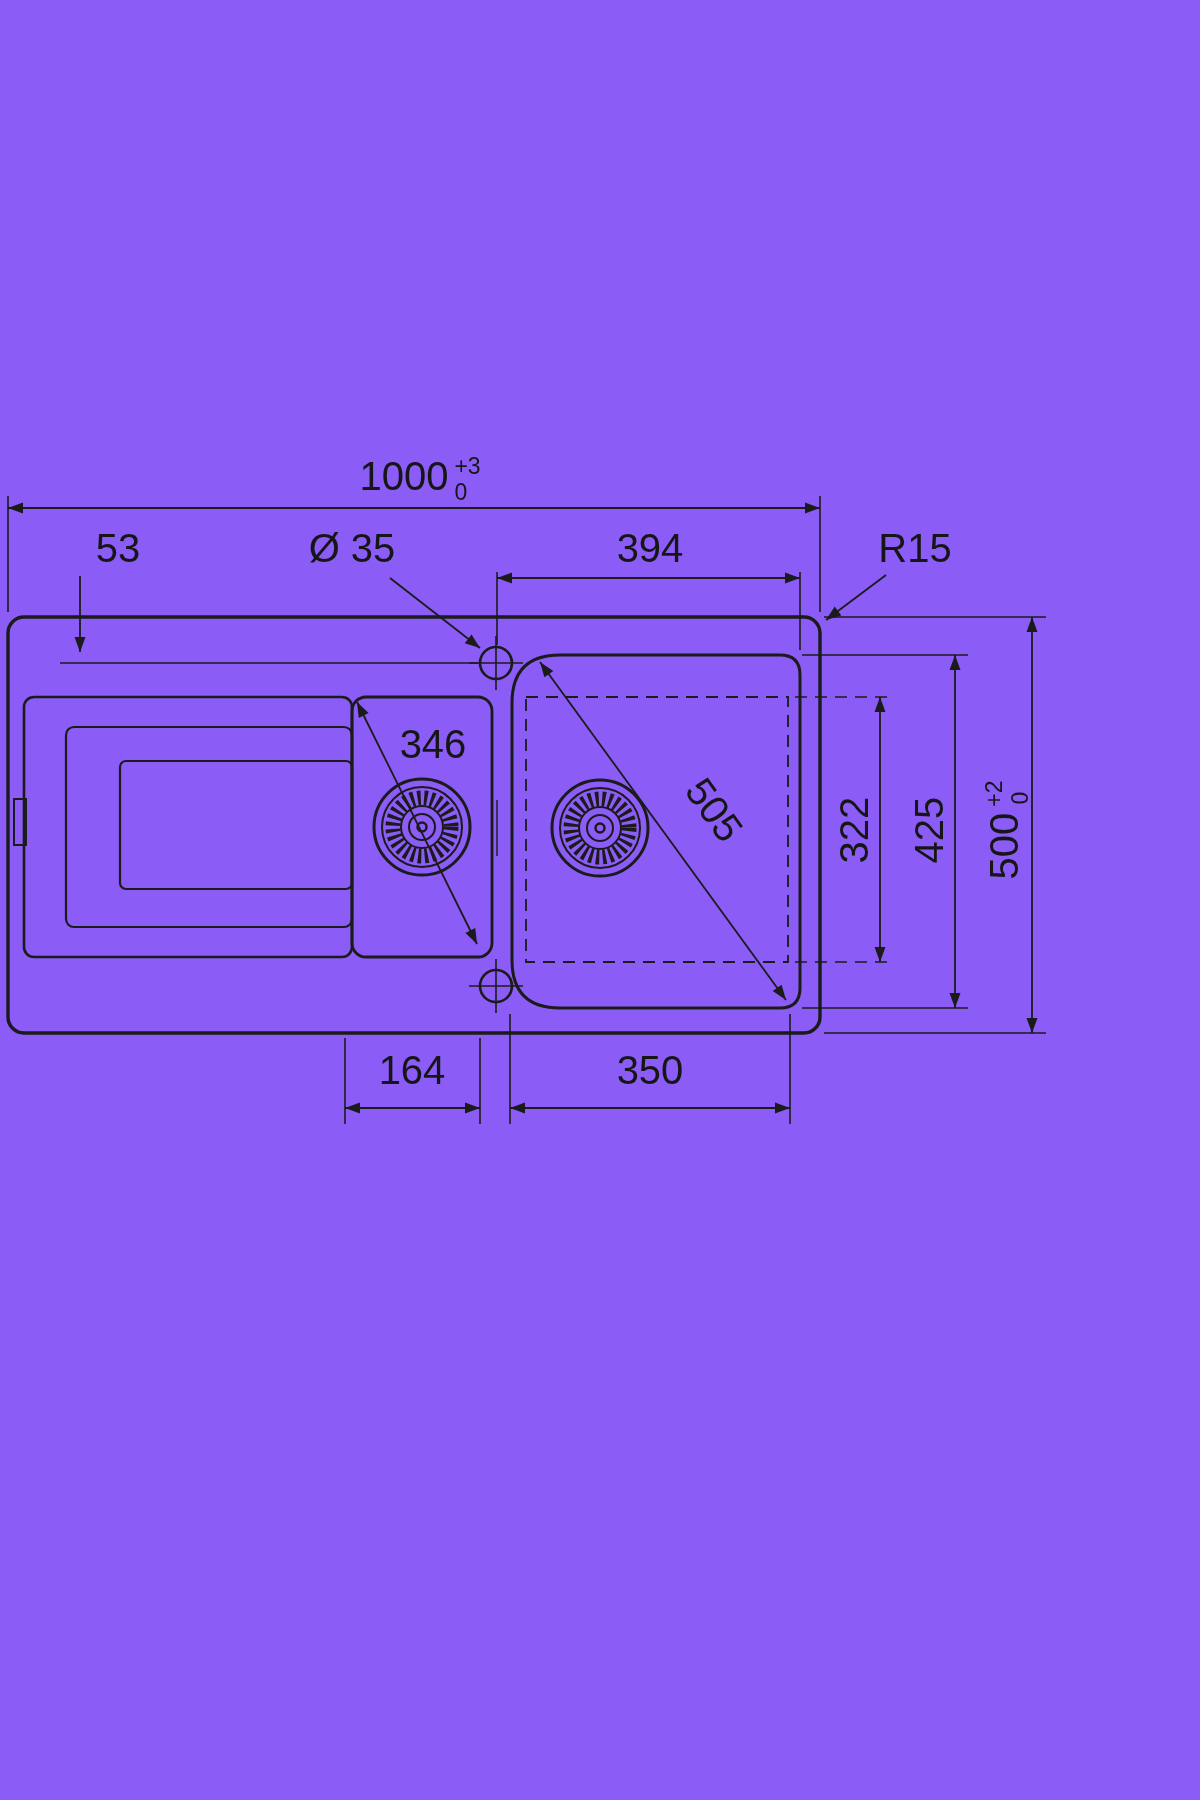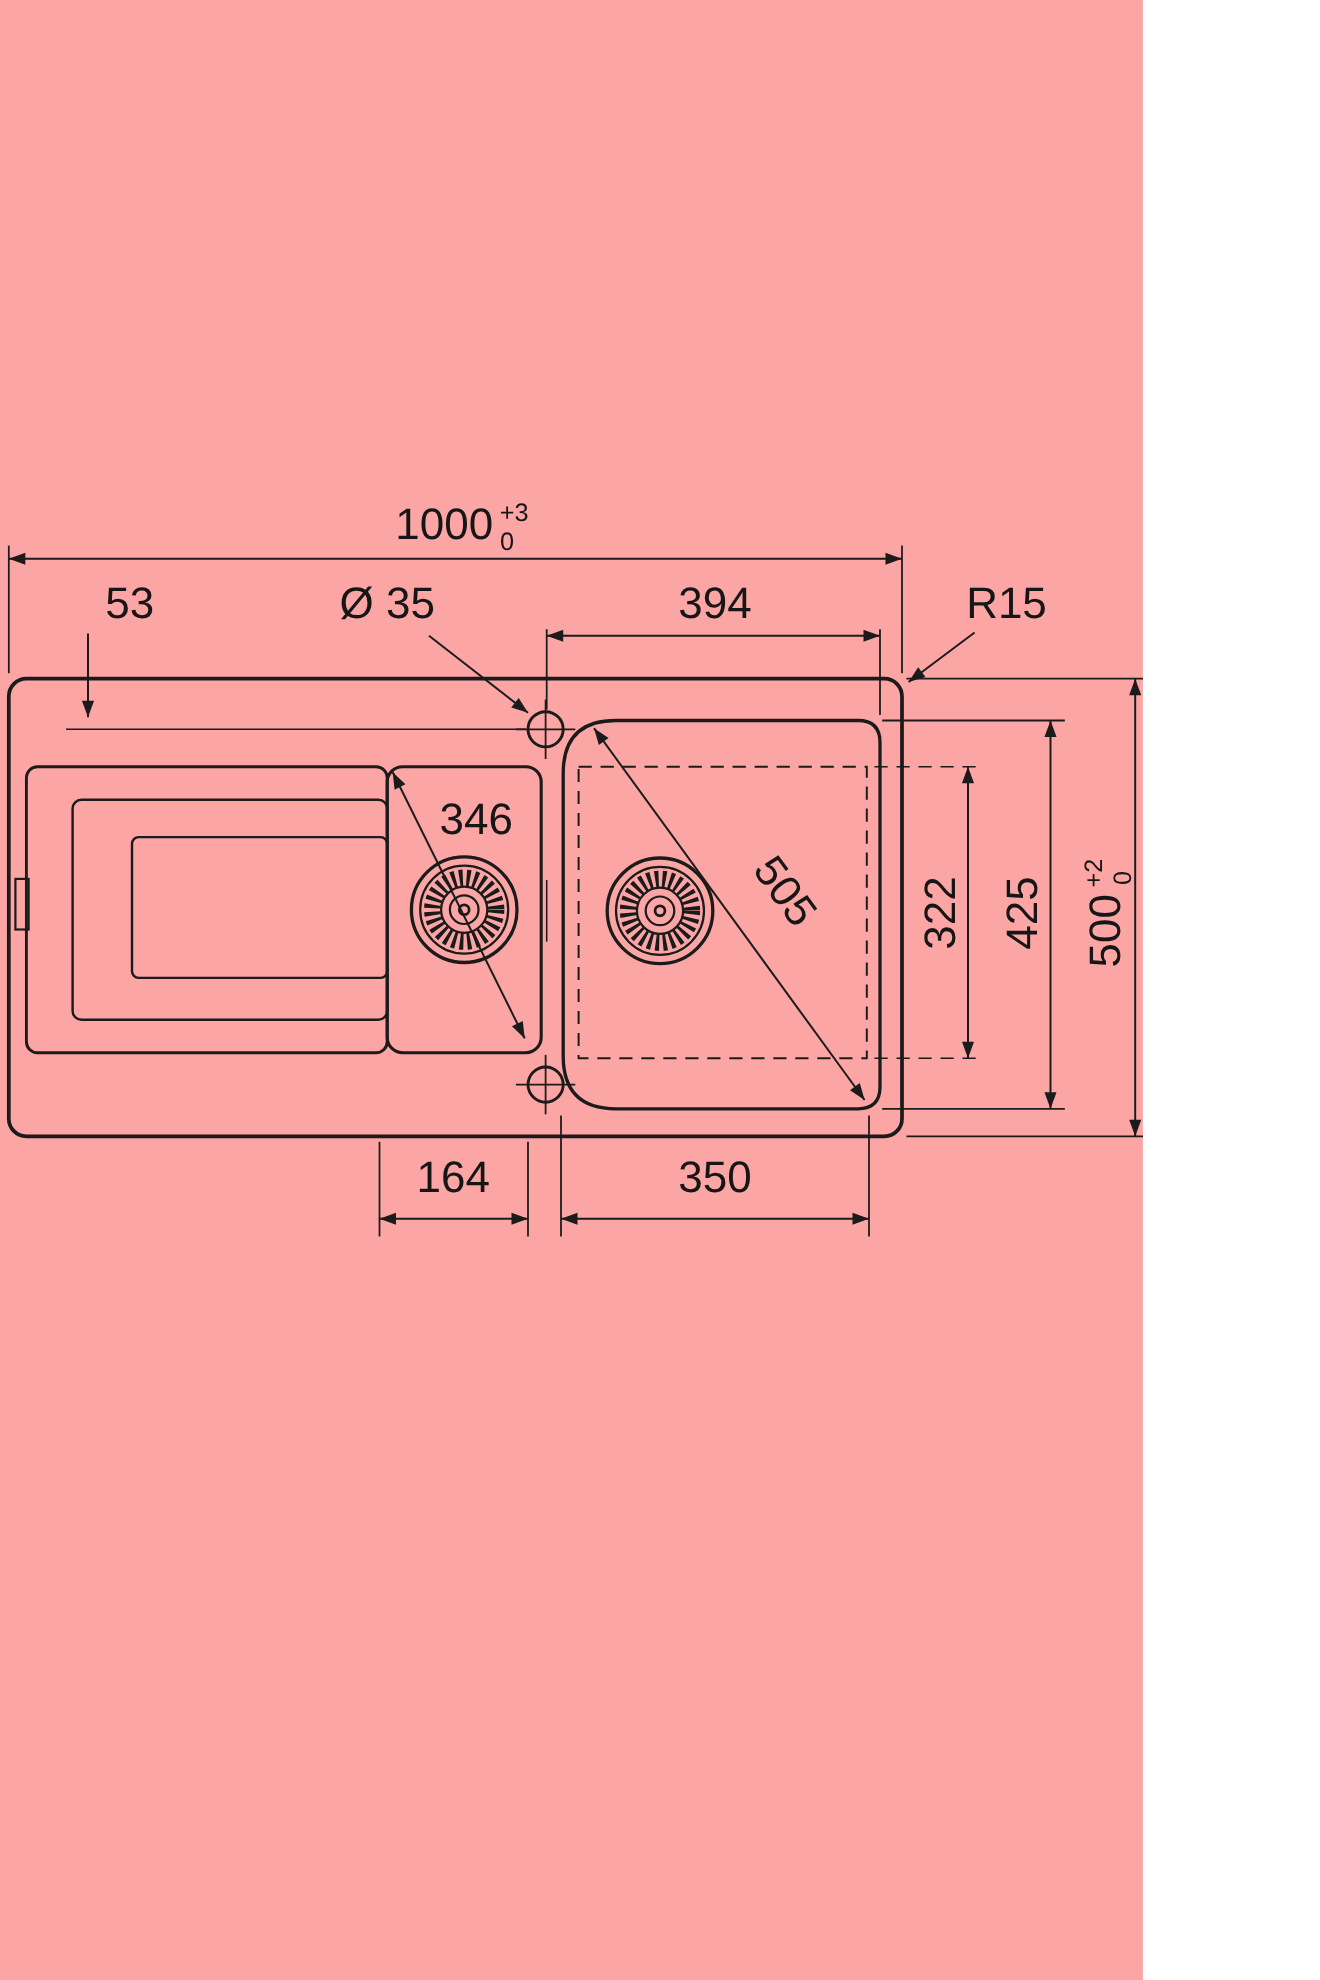--- a/index.html
+++ b/index.html
@@ -2,23 +2,23 @@
 <html><head>
 <meta charset="utf-8">
 <style>
   html, body {
     margin: 0;
     padding: 0;
     background: #ffffff;
   }
   .canvas {
     position: relative;
-    width: 1039px;
+    width: 1200px;
     height: 1800px;
-    background: #fca5a5;
+    background: #8b5cf6;
     overflow: hidden;
   }
   svg {
     display: block;
   }
   .lbl {
     font-family: "Liberation Sans", sans-serif;
     font-size: 40px;
     fill: #161616;
   }

